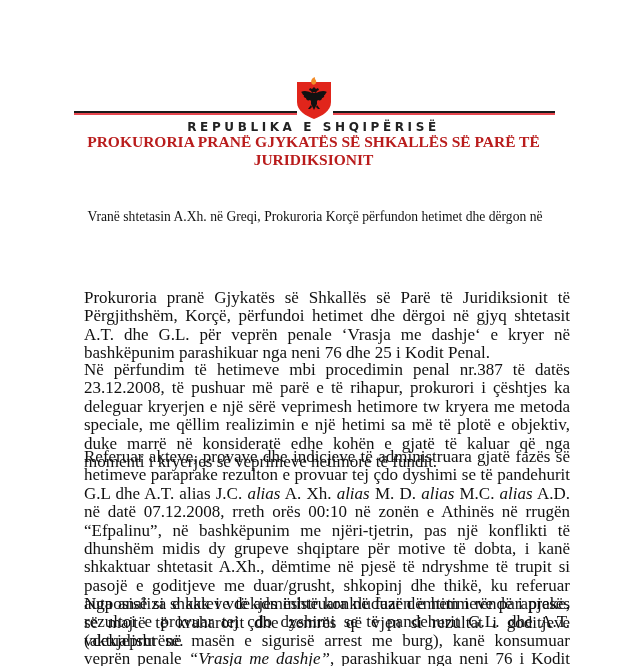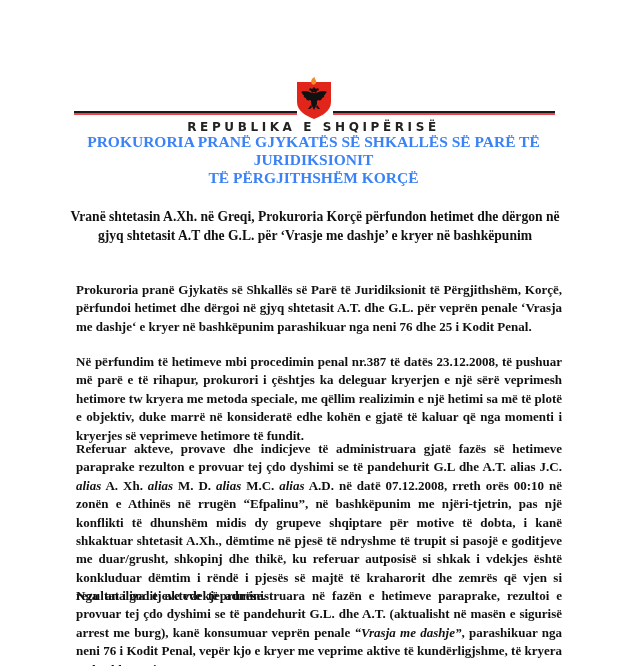--- a/index.html
+++ b/index.html
@@ -59,44 +59,43 @@
     .institution {
       position: absolute;
       top: 133px;
       left: 40px;
       width: 547px;
       text-align: center;
       font-weight: bold;
       font-size: 15.5px;
       line-height: 18px;
       margin: 0;
-      color: #3b82f6;
+      color: #b91c1c;
     }
     .headline {
       position: absolute;
       top: 208px;
       left: 60px;
       width: 510px;
       text-align: center;
-      font-weight: bold;
+      font-weight: normal;
       font-size: 13.6px;
       line-height: 18.5px;
       margin: 0;
       color: #111;
     }
     .body-text {
       position: absolute;
       left: 72px;
       width: 486px;
-      font-size: 13px;
+      font-size: 17px;
       line-height: 18.4px;
       text-align: justify;
-      margin: 4px;
+      margin: 12px;
       color: #111;
-      font-weight: bold;
     }
     .p1 { top: 277px; }
     .p2 { top: 349px; }
     .p3 { top: 436px; }
     .p4 { top: 583px; }
     em { font-style: italic; }
   </style>
 </head>
 <body>
 
@@ -124,26 +123,24 @@
       <path d="M16 33 L13 37 L15 37 L17 35 Z"></path>
       <path d="M22 33 L25 37 L23 37 L21 35 Z"></path>
     </g>
   </svg>
 
   <div class="republika">REPUBLIKA E SHQIPËRISË</div>
 </div>
 
 <h1 class="institution">
   <span>PROKURORIA PRANË GJYKATËS SË SHKALLËS SË PARË TË JURIDIKSIONIT</span><br>
-  <span>TË PËRGJITHSHËM KORÇË</span>
 </h1>
 
 <h2 class="headline">
   <span>Vranë shtetasin A.Xh. në Greqi, Prokuroria Korçë përfundon hetimet dhe dërgon në</span><br>
-  <span>gjyq shtetasit A.T dhe G.L. për ‘Vrasje me dashje’ e kryer në bashkëpunim</span>
 </h2>
 
 <p class="body-text p1">Prokuroria pranë Gjykatës së Shkallës së Parë të Juridiksionit të Përgjithshëm, Korçë, përfundoi hetimet dhe dërgoi në gjyq shtetasit A.T. dhe G.L. për veprën penale ‘Vrasja me dashje‘ e kryer në bashkëpunim parashikuar nga neni 76 dhe 25 i Kodit Penal.</p>
 
 <p class="body-text p2">Në përfundim të hetimeve mbi procedimin penal nr.387 të datës 23.12.2008, të pushuar më parë e të rihapur, prokurori i çështjes ka deleguar kryerjen e një sërë veprimesh hetimore tw kryera me metoda speciale, me qëllim realizimin e një hetimi sa më të plotë e objektiv, duke marrë në konsideratë edhe kohën e gjatë të kaluar që nga momenti i kryerjes së veprimeve hetimore të fundit.</p>
 
 <p class="body-text p3"><span>Referuar akteve, provave dhe indicjeve të administruara gjatë fazës së hetimeve paraprake rezulton e provuar tej çdo dyshimi se të pandehurit G.L dhe A.T. alias J.C. </span><em>alias</em><span> A. Xh. </span><em>alias</em><span> M. D. </span><em>alias</em><span> M.C. </span><em>alias</em><span> A.D. në datë 07.12.2008, rreth orës 00:10 në zonën e Athinës në rrugën “Efpalinu”, në bashkëpunim me njëri-tjetrin, pas një konflikti të dhunshëm midis dy grupeve shqiptare për motive të dobta, i kanë shkaktuar shtetasit A.Xh., dëmtime në pjesë të ndryshme të trupit si pasojë e goditjeve me duar/grusht, shkopinj dhe thikë, ku referuar autposisë si shkak i vdekjes është konkluduar dëmtim i rëndë i pjesës së majtë të kraharorit dhe zemrës që vjen si rezultat i goditjeve vdekjeprurëse.</span></p>
 
 <p class="body-text p4"><span>Nga analiza e akteve të administruara në fazën e hetimeve paraprake, rezultoi e provuar tej çdo dyshimi se të pandehurit G.L. dhe A.T. (aktualisht në masën e sigurisë arrest me burg), kanë konsumuar veprën penale </span><em>“Vrasja me dashje”</em><span>, parashikuar nga neni 76 i Kodit Penal, vepër kjo e kryer me veprime aktive të kundërligjshme, të kryera në bashkëpunim.</span></p>
 

